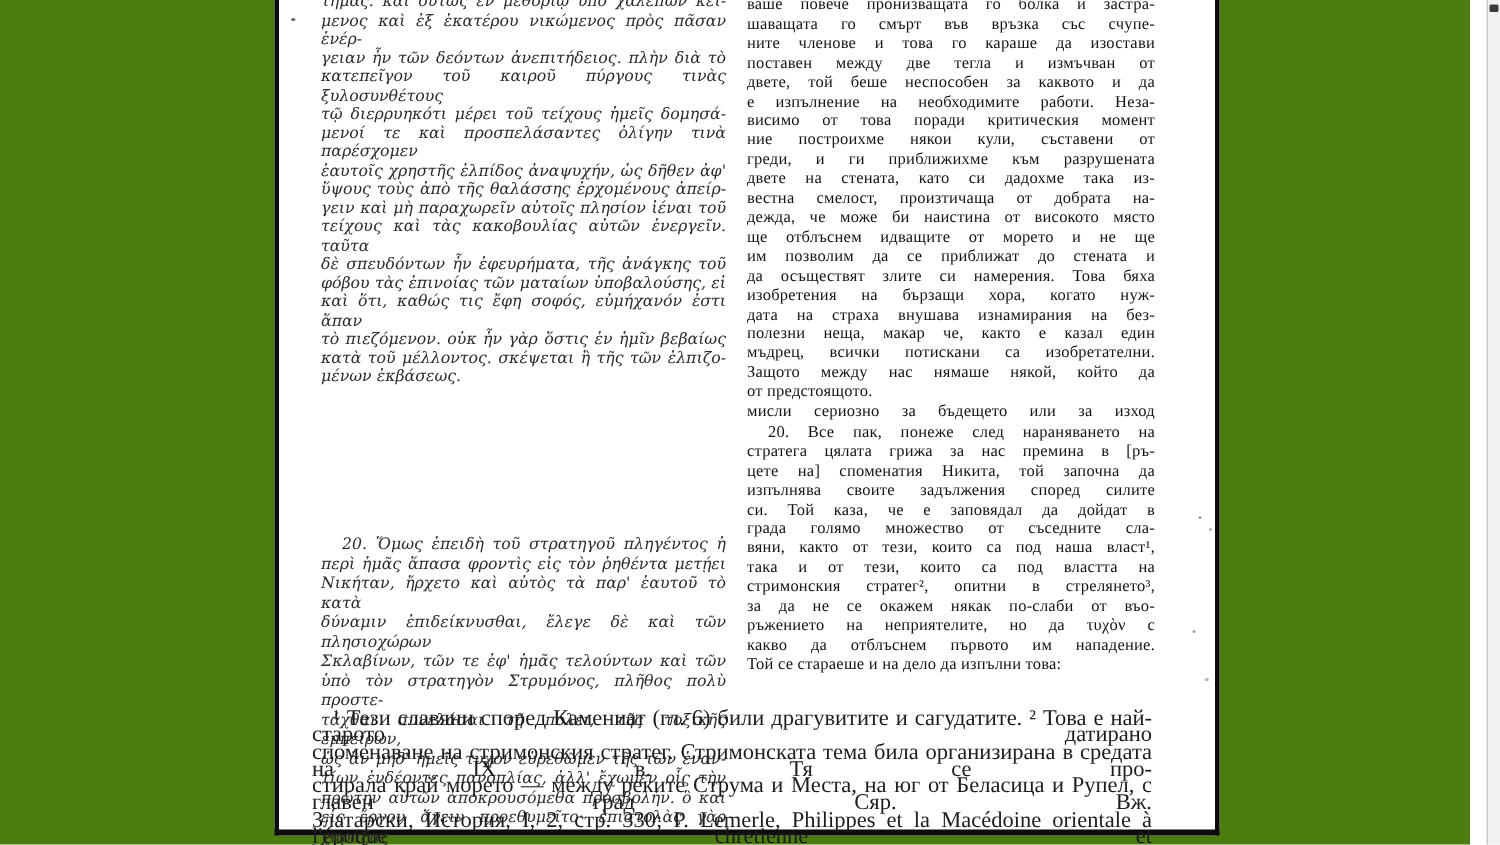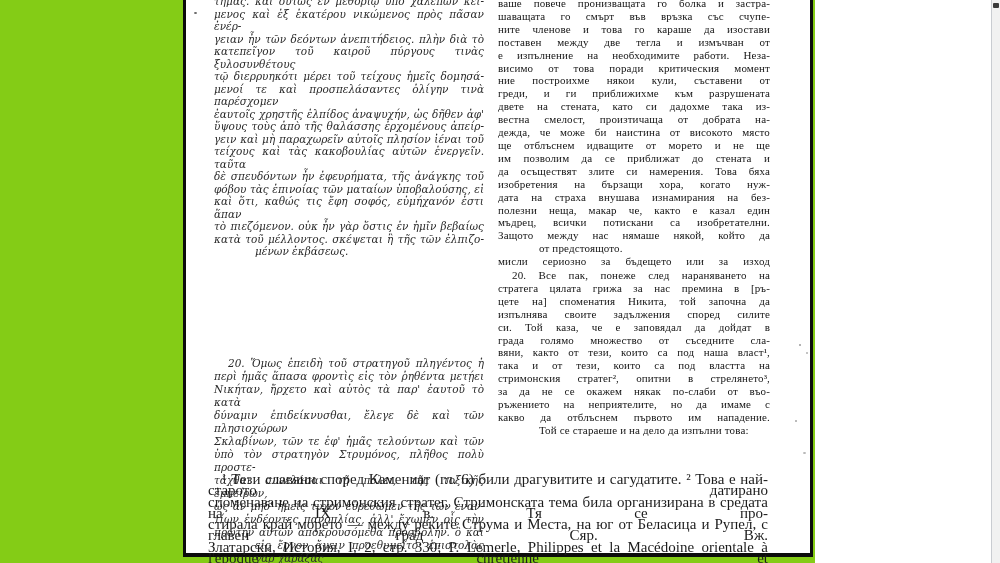--- a/index.html
+++ b/index.html
@@ -6,22 +6,22 @@
     margin: 0;
     padding: 0;
     width: 1000px;
     height: 563px;
     overflow: hidden;
     font-family: "Liberation Serif", "DejaVu Serif", serif;
   }
   .viewer {
     position: absolute;
     left: 0; top: 0;
-    width: 815px; height: 563px;
-    background: #84cc16;
+    width: 980px; height: 563px;
+    background: #4d7c0f;
   }
   
   .scrollbar {
     position: absolute;
     left: 991px; top: 0;
     width: 9px; height: 563px;
     background: #f1f1f1;
     border-left: 1px solid #c9ccd1;
     box-sizing: border-box;
   }
@@ -72,21 +72,21 @@
     font-size: 15px;
     line-height: 11.3px;
     color: #1c1c1c;
   }
   
   .tline {
     text-align: justify;
     text-align-last: justify;
     white-space: normal;
   }
-  .tline-last { text-align-last: left; margin-left: 41px; }
+  .tline-last { text-align-last: left; }
   .tline-indent { text-indent: 14px; }
   .em { }
   
   .speck {
     position: absolute;
     border-radius: 50%;
   }
 </style>
 </head>
 <body>
@@ -128,20 +128,21 @@
           <div class="tline tline-last"><span>εἰς ἔργον ἄγειν προεθυμεῖτο· ἐπιστολὰς γὰρ χαράξας</span></div>
         </div>
     </div>
 
     <div class="col col-bg">
       <div class="para">
           <div class="tline"><span>ваше повече пронизващата го болка и застра-</span></div>
           <div class="tline"><span>шаващата го смърт във връзка със счупе-</span></div>
           <div class="tline"><span>ните членове и това го караше да изостави</span></div>
           <div class="tline"><span>поставен между две тегла и измъчван от</span></div>
+          <div class="tline"><span>двете, той беше неспособен за каквото и да</span></div>
           <div class="tline"><span>е изпълнение на необходимите работи. Неза-</span></div>
           <div class="tline"><span>висимо от това поради критическия момент</span></div>
           <div class="tline"><span>ние построихме някои кули, съставени от</span></div>
           <div class="tline"><span>греди, и ги приближихме към разрушената</span></div>
           <div class="tline"><span>двете на стената, като си дадохме така из-</span></div>
           <div class="tline"><span>вестна смелост, произтичаща от добрата на-</span></div>
           <div class="tline"><span>дежда, че може би наистина от високото място</span></div>
           <div class="tline"><span>ще отблъснем идващите от морето и не ще</span></div>
           <div class="tline"><span>им позволим да се приближат до стената и</span></div>
           <div class="tline"><span>да осъществят злите си намерения. Това бяха</span></div>
@@ -157,21 +158,21 @@
           <div class="tline tline-indent"><span>20. Все пак, понеже след нараняването на</span></div>
           <div class="tline"><span>стратега цялата грижа за нас премина в [ръ-</span></div>
           <div class="tline"><span>цете на] споменатия Никита, той започна да</span></div>
           <div class="tline"><span>изпълнява своите задължения според силите</span></div>
           <div class="tline"><span>си. Той каза, че е заповядал да дойдат в</span></div>
           <div class="tline"><span>града голямо множество от съседните сла-</span></div>
           <div class="tline"><span>вяни, както от тези, които са под наша власт¹,</span></div>
           <div class="tline"><span>така и от тези, които са под властта на</span></div>
           <div class="tline"><span>стримонския стратег², опитни в стрелянето³,</span></div>
           <div class="tline"><span>за да не се окажем някак по-слаби от въо-</span></div>
-          <div class="tline"><span>ръжението на неприятелите, но да имаме с</span></div>
+          <div class="tline"><span>ръжението на неприятелите, но да τυχὸν с</span></div>
           <div class="tline"><span>какво да отблъснем първото им нападение.</span></div>
           <div class="tline tline-last"><span>Той се стараеше и на дело да изпълни това:</span></div>
         </div>
     </div>
 
     <div class="col footnotes">
         <div class="tline tline-indent"><span>¹ Тези славяни според Камениат (гл. 6) били драгувитите и сагудатите. ² Това е най-старото датирано</span></div>
         <div class="tline"><span>споменаване на стримонския стратег. Стримонската тема била организирана в средата на IX в. Тя се про-</span></div>
         <div class="tline"><span>стирала край морето — между реките Струма и Места, на юг от Беласица и Рупел, с главен град Сяр. Вж.</span></div>
         <div class="tline"><span class="em">Златарски</span><span>, История, I, 2, стр. 330; </span><span class="em">P. Lemerle</span><span>, Philippes et la Macédoine orientale à l'époque chretienne et</span></div>

